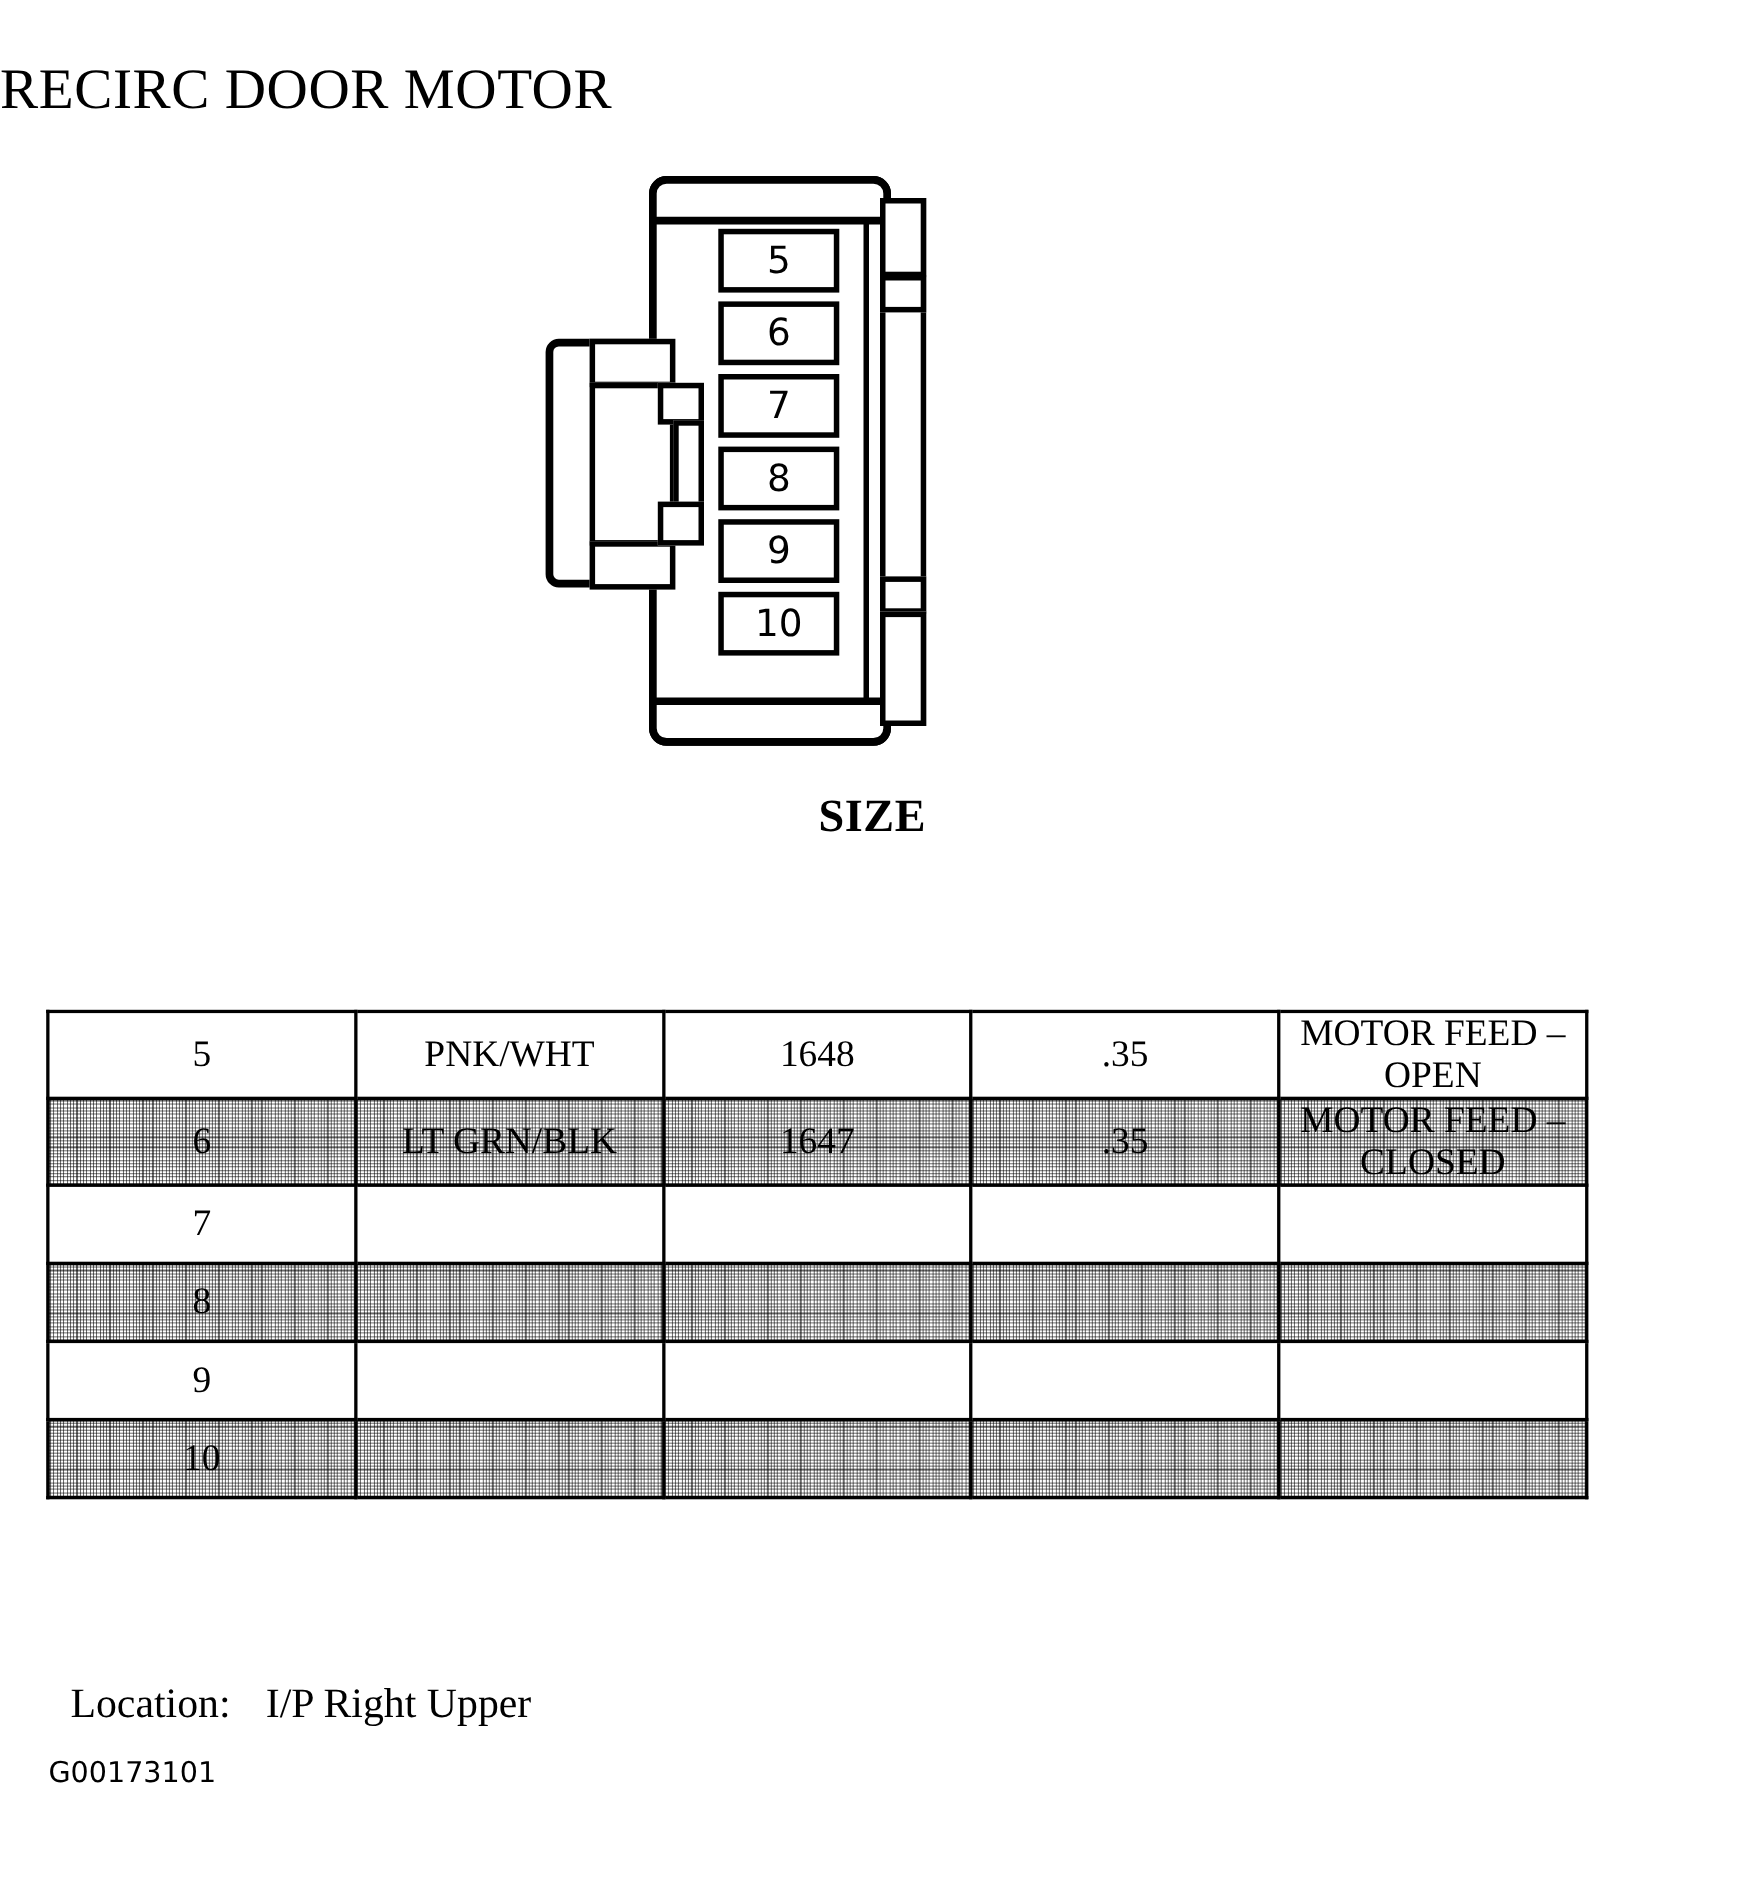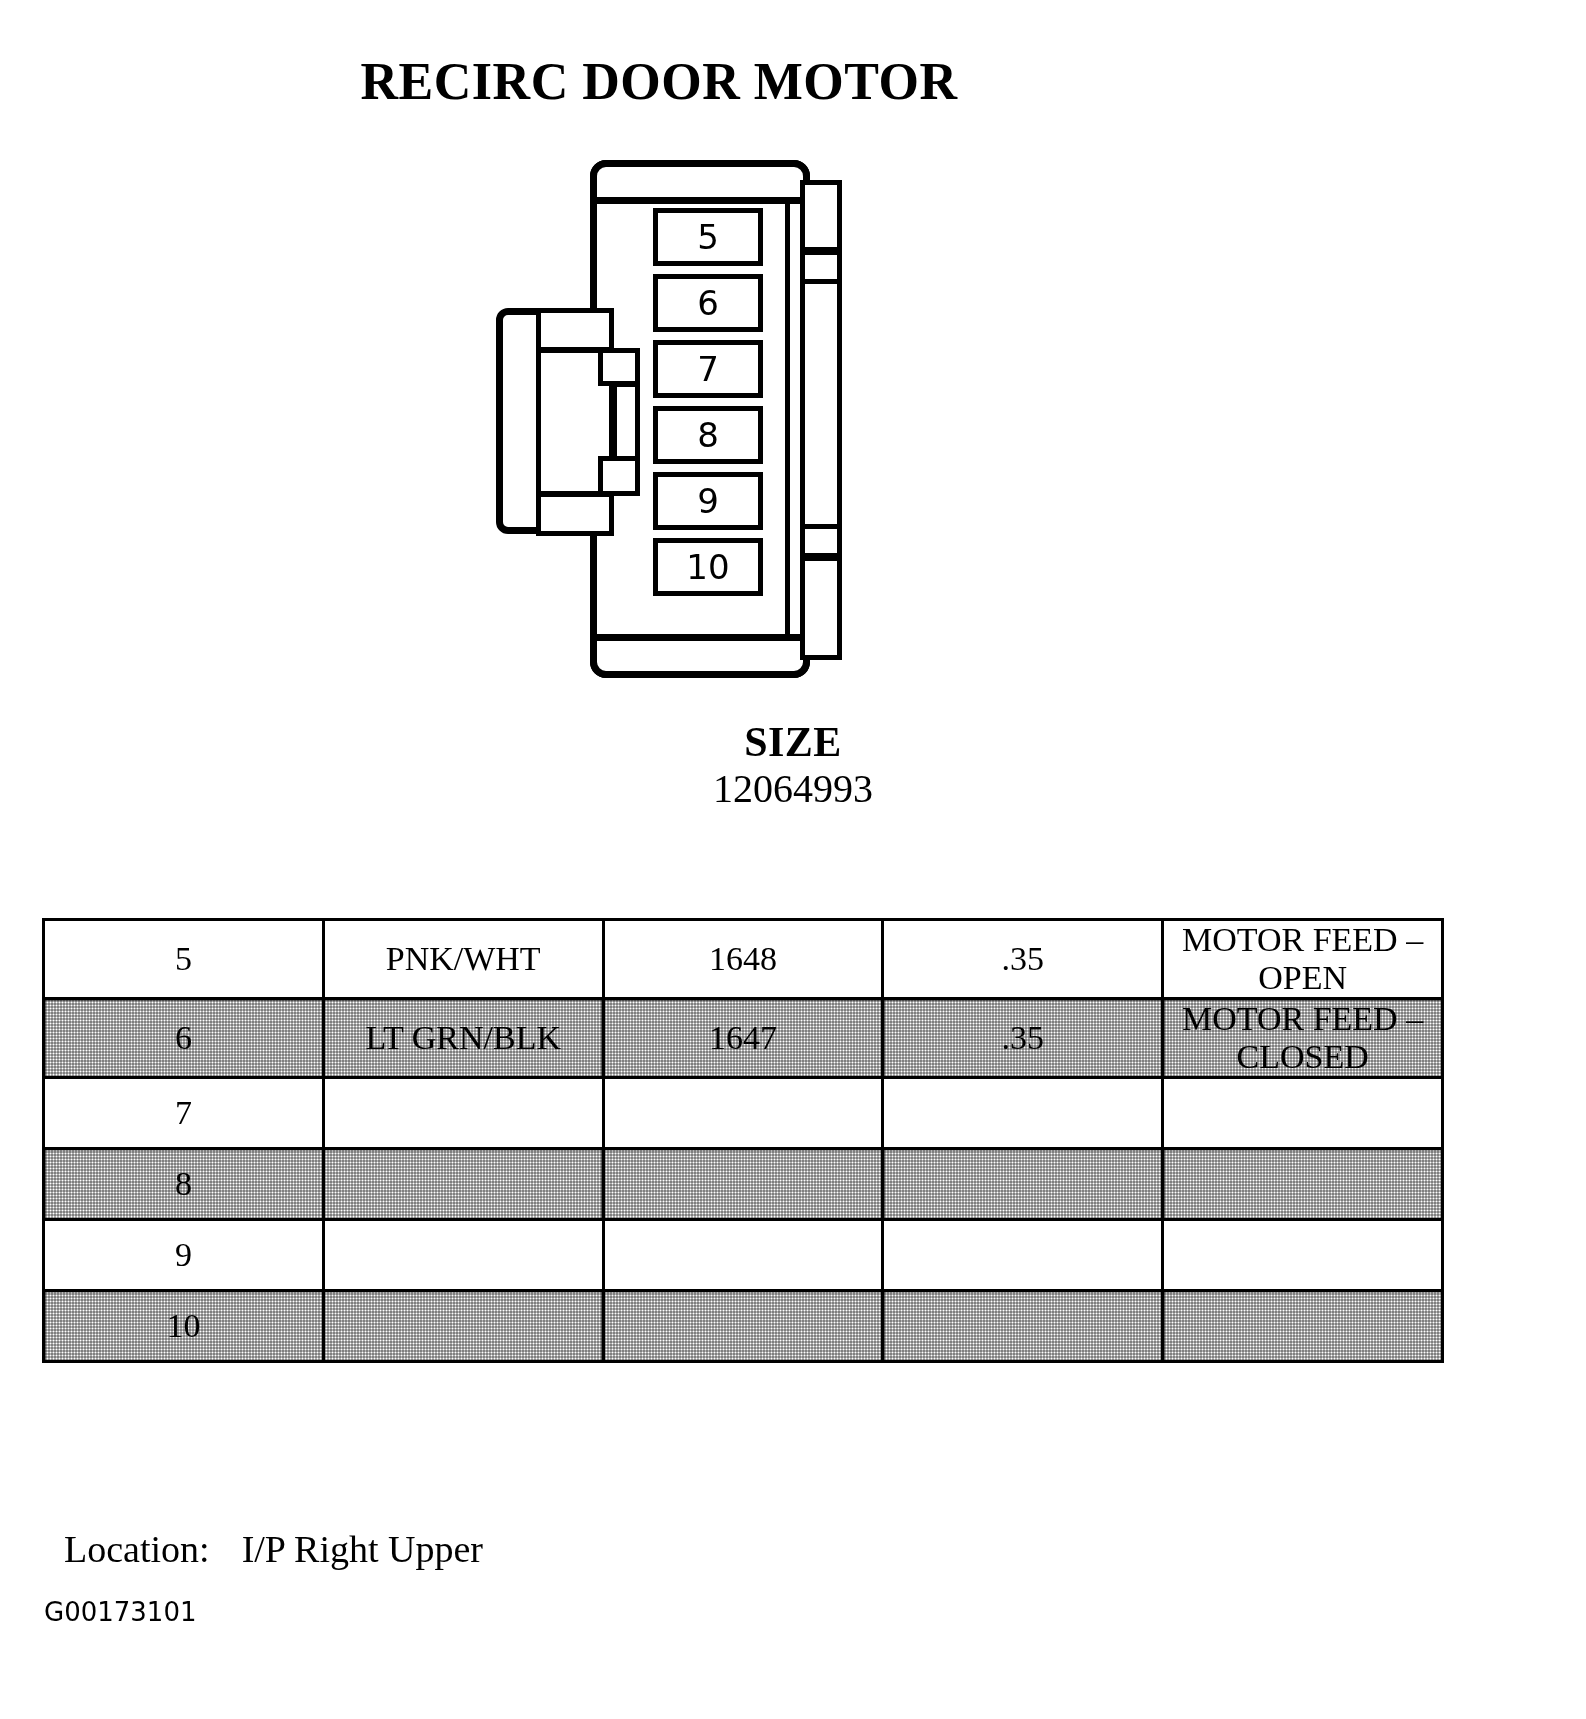--- a/index.html
+++ b/index.html
@@ -16,23 +16,22 @@
     color: #000000;
     overflow: hidden;
   }
 
   
   .page-title {
     position: absolute;
     top: 52px;
     left: 0;
     width: 1318px;
-    text-align: center;
     font-size: 52px;
-    font-weight: bold;
+    font-weight: normal;
     letter-spacing: 0.5px;
   }
 
   
   .connector-figure {
     position: absolute;
     top: 150px;
     left: 490px;
     width: 400px;
     height: 540px;
@@ -330,21 +329,20 @@
     <div class="cavity-box">7</div>
     <div class="cavity-box">8</div>
     <div class="cavity-box">9</div>
     <div class="cavity-box">10</div>
   </div>
 
 </div>
 
 <div class="conn-caption">
   <div class="color-name">SIZE</div>
-  <div class="part-number">12064993</div>
 </div>
 
 <table class="pinout-table">
   <thead>
   </thead>
   <tbody>
     <tr>
       <td>5</td>
       <td>PNK/WHT</td>
       <td>1648</td>

